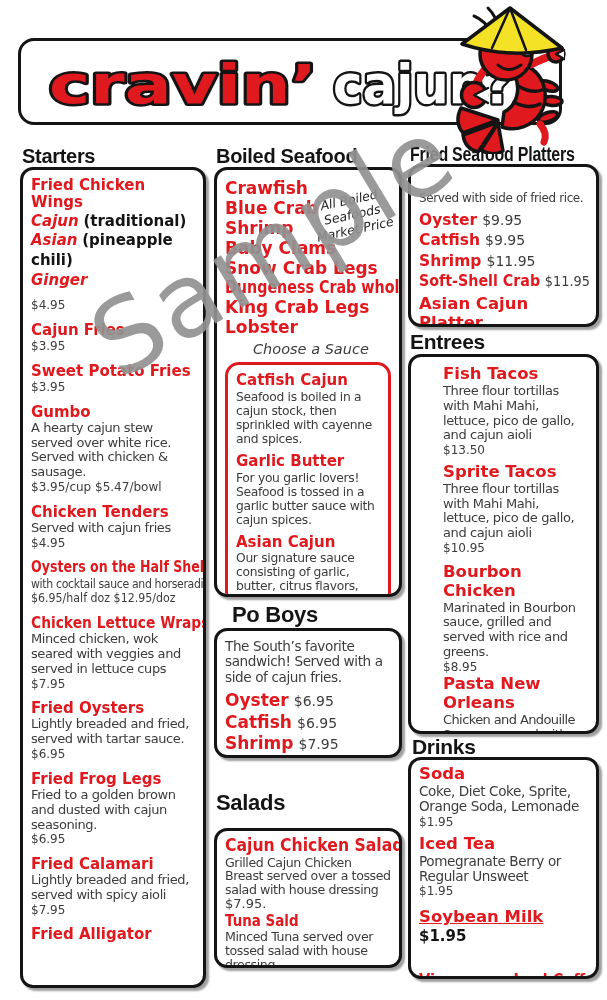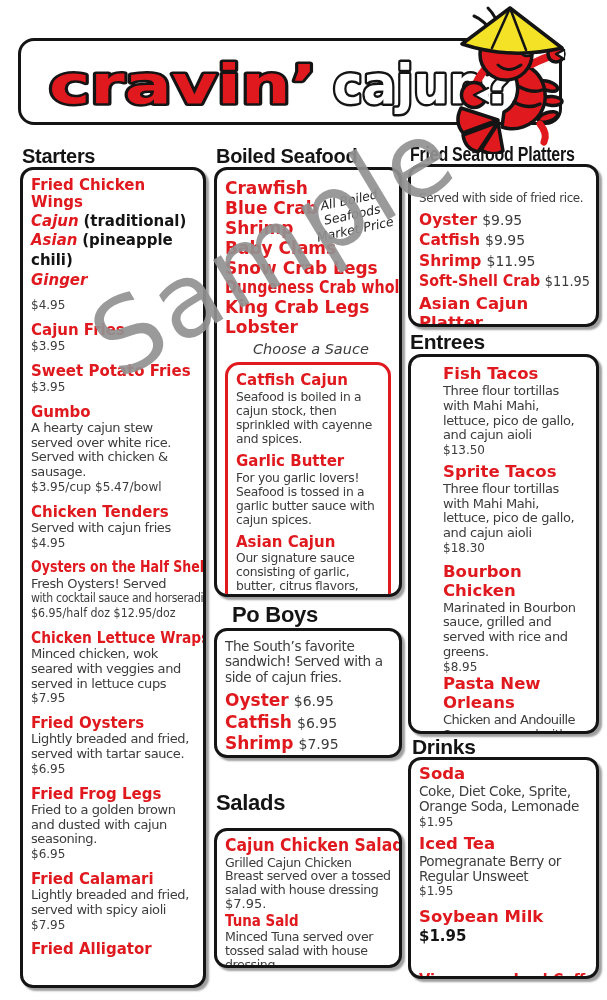--- a/index.html
+++ b/index.html
@@ -149,21 +149,20 @@
     </div>
 
     <div class="item">
       <div class="iname">Chicken Tenders</div>
       <div class="idesc">Served with cajun fries</div>
       <div class="iprice">$4.95</div>
     </div>
 
     <div class="item">
       <div class="iname"><span class="cond">Oysters on the Half Shell</span></div>
-      <div class="idesc">Fresh Oysters! Served</div>
       <div class="idesc"><span class="cond">with cocktail sauce and horseradish</span></div>
       <div class="iprice"><span class="cond92">$6.95/half doz   $12.95/doz</span></div>
     </div>
 
     <div class="item">
       <div class="iname"><span class="cond92">Chicken Lettuce Wraps</span></div>
       <div class="idesc">Minced chicken, wok seared with veggies and served in lettuce cups</div>
       <div class="iprice">$7.95</div>
     </div>
 
@@ -288,21 +287,21 @@
   <div class="sec-title" style="left:410px; top:330px; font-size:21px;">Entrees</div>
   <div class="menu-box" style="left:408px; top:354px; width:191px; height:380px; padding-top:8px;padding-left:32px;">
     <div class="item" style="margin-bottom:4px;">
       <div class="iname" style="font-size:16.5px;">Fish Tacos</div>
       <div class="idesc">Three flour tortillas with Mahi Mahi, lettuce, pico de gallo, and cajun aioli</div>
       <div class="iprice">$13.50</div>
     </div>
     <div class="item" style="margin-bottom:6px;">
       <div class="iname" style="font-size:16.5px;">Sprite Tacos</div>
       <div class="idesc">Three flour tortillas with Mahi Mahi, lettuce, pico de gallo, and cajun aioli</div>
-      <div class="iprice">$18.30</div>
+      <div class="iprice">$10.95</div>
     </div>
     <div class="item" style="margin-bottom:0;">
       <div class="iname" style="font-size:16.5px;">Bourbon Chicken</div>
       <div class="idesc">Marinated in Bourbon sauce, grilled and served with rice and greens.</div>
       <div class="iprice">$8.95</div>
     </div>
     <div class="item" style="margin-bottom:0;">
       <div class="iname" style="font-size:16.5px;">Pasta New Orleans</div>
       <div class="idesc" style="letter-spacing:-0.6px;">Chicken and Andouille Sausage served with fettuccine in cajun alfredo sauce</div>
       <div class="iprice">$11.95</div>
@@ -317,21 +316,21 @@
       <div class="iname" style="font-size:16.5px;">Soda</div>
       <div class="idesc" style="font-size:13.6px;">Coke, Diet Coke, Sprite, Orange Soda, Lemonade</div>
       <div class="iprice">$1.95</div>
     </div>
     <div class="item" style="margin-bottom:8px;">
       <div class="iname" style="font-size:16.5px;">Iced Tea</div>
       <div class="idesc" style="font-size:13.6px;">Pomegranate Berry or Regular Unsweet</div>
       <div class="iprice">$1.95</div>
     </div>
     <div class="item" style="margin-bottom:26px;">
-      <div class="iname" style="font-size:16.5px;">Soybean Milk</div>
+      <div class="iname" style="font-size:16.5px;text-decoration:underline;">Soybean Milk</div>
       <div class="iprice-bold">$1.95</div>
     </div>
     <div class="item" style="margin-bottom:0;">
       <div class="iname" style="font-size:16.5px;"><span class="cond92" style="transform:scaleX(0.88);">Vienamese Iced Coffee</span></div>
 
     </div>
   </div>
 
 </div>
 

